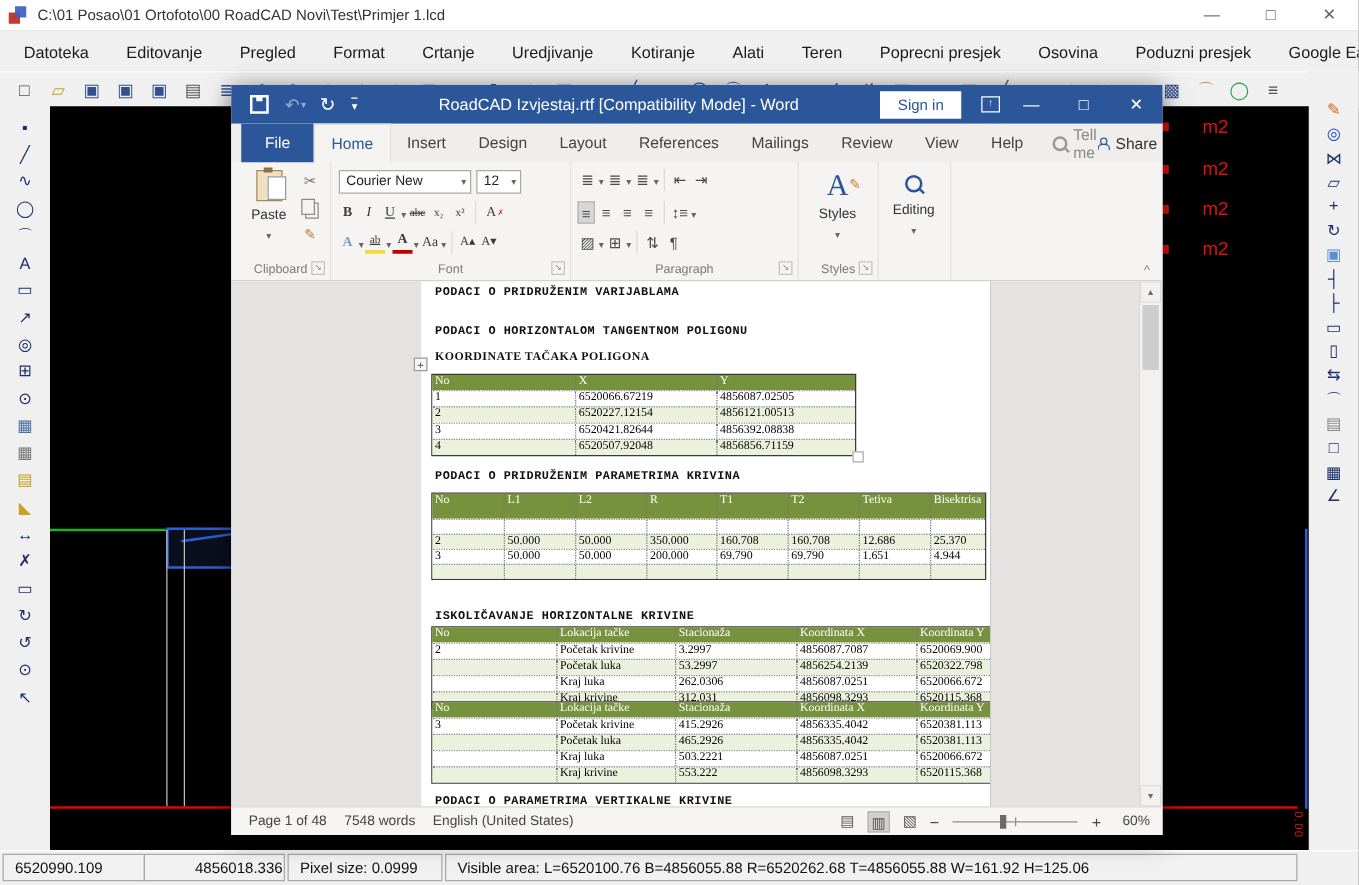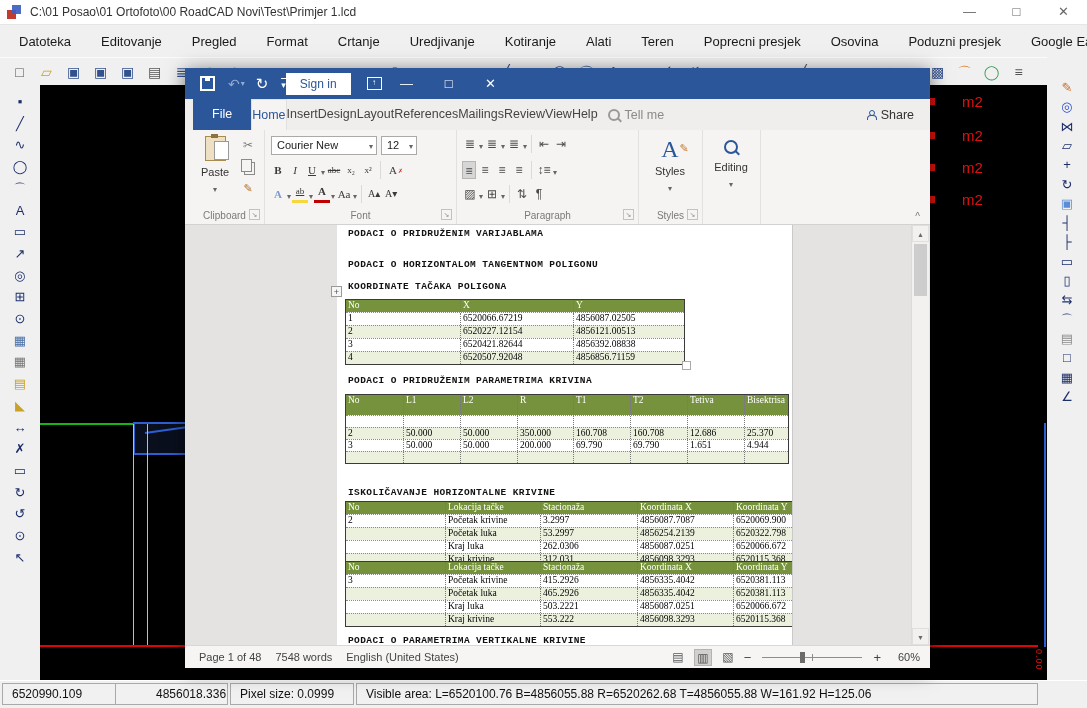--- a/index.html
+++ b/index.html
@@ -54,21 +54,21 @@
   .qredo{color:#fff;font-size:15px;margin-left:11px;}
   .qmore{color:#fff;font-size:9px;margin-left:13px;border-top:1px solid #fff;padding-top:1px;}
   .wtitle{flex:1;text-align:center;font-size:13px;white-space:nowrap;overflow:hidden;}
   .signin{background:#fff;color:#2b579a;font-size:12px;padding:4px 14px;margin-right:16px;flex:0 0 auto;}
   .rdo{width:13px;height:11px;border:1px solid #fff;text-align:center;line-height:10px;font-size:8px;
     margin-right:4px;color:#fff;}
   .wmin,.wmax,.wclose{width:42px;text-align:center;font-size:13px;line-height:30px;}
 
   .wtabsrow{height:31px;background:#efeeec;display:flex;align-items:stretch;padding-left:8px;font-size:12.5px;}
   #wtabs{display:flex;align-items:stretch;}
-  .wtab{padding:8px 0 0;color:#444;white-space:nowrap;}
+  .wtab{padding:8px 13px 0;color:#444;white-space:nowrap;}
   .wtab.file{background:#2b579a;color:#fff;padding:8px 19px 0;}
   .wtab.selected{background:#f5f4f3;color:#2b579a;border:1px solid #e2e0de;border-bottom:none;}
   .tellme{margin-left:10px;color:#8a8a8a;display:flex;align-items:center;gap:5px;}
   .share{margin-left:auto;margin-right:16px;display:flex;align-items:center;gap:5px;color:#333;}
   .mag{width:8px;height:8px;border:2px solid #2b579a;border-radius:50%;position:relative;display:inline-block;flex:0 0 auto;}
   .mag::after{content:"";position:absolute;width:5px;height:2px;background:#2b579a;
     transform:rotate(45deg);right:-4px;bottom:-2px;}
   .mag.gray{border-color:#999;}  .mag.gray::after{background:#999;}
   .person{width:10px;height:10px;position:relative;display:inline-block;flex:0 0 auto;}
   .person::before{content:"";position:absolute;left:3px;top:0;width:4px;height:4px;border:1px solid #2b579a;border-radius:50%;}
@@ -298,20 +298,21 @@
       <span class="clip-frag" style="top: 111px;"></span>
     </div>
 
   <div id="word">
     <div class="wtitlebar">
       <span class="floppy"></span>
       <span class="qundo">↶</span>
         <span class="qcaret">▾</span>
       <span class="qredo">↻</span>
       <span class="qmore">▾</span>
+      <span class="wtitle">RoadCAD Izvjestaj.rtf [Compatibility Mode]  -  Word</span>
       <span class="signin">Sign in</span>
       <span class="rdo">↑</span>
       <span class="wmin">—</span>
       <span class="wmax">□</span>
       <span class="wclose">✕</span>
     </div>
 
     <div class="wtabsrow">
       <span id="wtabs">
           <span class="wtab file">File</span>
@@ -442,21 +443,21 @@
 
       <div class="g-fill">
         <span class="collapse"></span>
       </div>
     </div>
 
     <div class="docarea">
       <div id="page">
           <span class="dochead" style="left: 11px; top: 3px;">PODACI O PRIDRUŽENIM VARIJABLAMA</span>
           <span class="dochead" style="left: 11px; top: 34px;">PODACI O HORIZONTALOM TANGENTNOM POLIGONU</span>
-          <span class="dochead" style="left: 11px; top: 56px;">KOORDINATE TAČAKA POLIGONA</span>
+          <span class="dochead" style="left: 11px; top: 56px; font-family: Liberation Serif, serif;">KOORDINATE TAČAKA POLIGONA</span>
           <span class="dochead" style="left: 11px; top: 150px;">PODACI O PRIDRUŽENIM PARAMETRIMA KRIVINA</span>
           <span class="dochead" style="left: 11px; top: 262px;">ISKOLIČAVANJE HORIZONTALNE KRIVINE</span>
           <span class="dochead" style="left: 11px; top: 410px;">PODACI O PARAMETRIMA VERTIKALNE KRIVINE</span>
           <div class="dtable" style="left: 8px; top: 74px; width: 338px;">
             <div class="trow thead" style="height: 12px;">
               <span class="tcell" style="width: 115px;">No</span>
               <span class="tcell" style="width: 113px;">X</span>
               <span class="tcell" style="width: 110px;">Y</span>
             </div>
             <div class="trow" style="height: 12px;">

